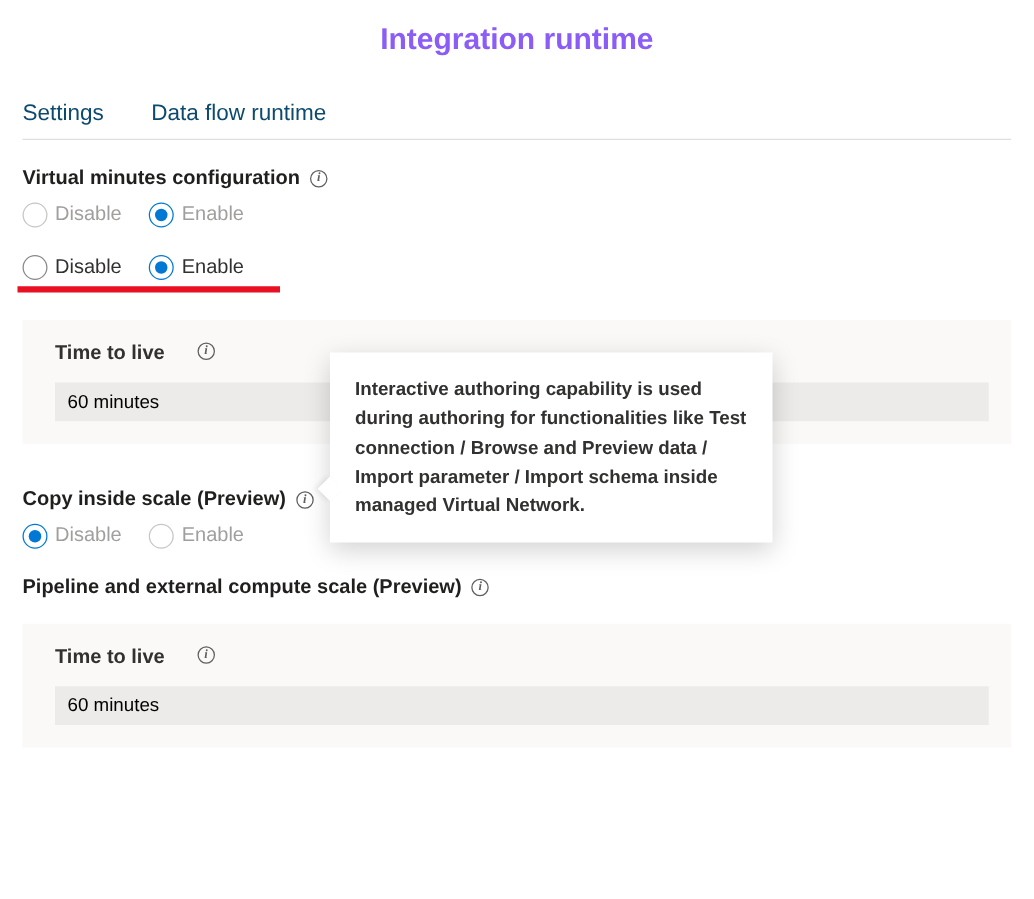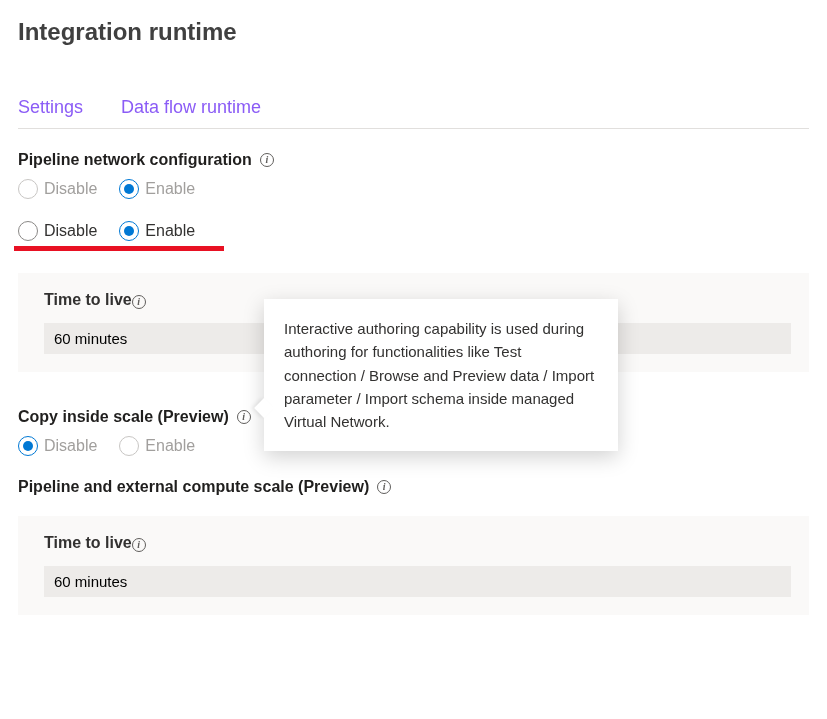--- a/index.html
+++ b/index.html
@@ -9,35 +9,35 @@
     font-family: "Segoe UI", Arial, sans-serif;
     font-size: 14px;
     color: #323130;
     width: 827px;
     background: #fff;
   }
   h1.page-title {
     font-size: 24px;
     font-weight: 600;
     margin: 0 0 28px 0;
-    color: #404040;
+    color: #8b5cf6;
+    text-align: center;
   }
   .tabs {
     display: flex;
     gap: 38px;
     border-bottom: 1px solid #e1dfdd;
     margin-bottom: 22px;
   }
   .tab {
     padding: 6px 0 10px 0;
     font-size: 18px;
-    color: #8b5cf6;
+    color: #0c4a6e;
     cursor: pointer;
     position: relative;
-    margin-top: 17px;
   }
   .tab.active {
     font-weight: 600;
   }
   .tab.active::after {
     content: "";
     position: absolute;
     left: 0; right: 0; bottom: -1px;
     height: 3px;
     background: #0078d4;
@@ -116,42 +116,43 @@
     left: 246px;
     top: 148px;
     width: 354px;
     background: #fff;
     padding: 18px 20px 18px 20px;
     box-shadow: 0 6px 20px rgba(0,0,0,0.18);
     font-size: 15px;
     line-height: 1.55;
     color: #323130;
     z-index: 10;
+    font-weight: bold;
   }
   .tooltip::before {
     content: "";
     position: absolute;
     left: -7px;
     top: 102px;
     width: 14px; height: 14px;
     background: #fff;
     transform: rotate(45deg);
     box-shadow: -2px 2px 4px rgba(0,0,0,0.08);
   }
   .card {
     background: #faf9f8;
     padding: 18px 18px 18px 26px;
     margin-bottom: 36px;
   }
   .card-label {
     font-size: 16px;
     font-weight: 600;
     display: flex;
-    align-items: flex-end;
-    gap: 0;
+    align-items: flex-start;
+    gap: 26px;
     margin-bottom: 14px;
   }
   .ro-input {
     background: #edebe9;
     color: #000000;
     font-size: 15px;
     padding: 7px 10px;
     border: none;
     width: 100%;
   }
@@ -167,21 +168,21 @@
   <div class="tab">Settings</div>
   <div class="tab">Data flow runtime</div>
 </div>
 
 <div class="content-wrap">
 
   <div class="tooltip">Interactive authoring capability is used during authoring for functionalities like Test connection / Browse and Preview data / Import parameter / Import schema inside managed Virtual Network.</div>
 
   <div class="block">
     <div class="section-label">
-      <span>Pipeline network configuration</span>
+      <span>Virtual minutes configuration</span>
       <span class="info-icon">i</span>
     </div>
     <div class="radio-row">
       <div class="radio-opt disabled-text">
         <span class="radio-outer"></span>
         <span>Disable</span>
       </div>
       <div class="radio-opt selected disabled-text">
         <span class="radio-outer">
             <span class="radio-inner"></span>

